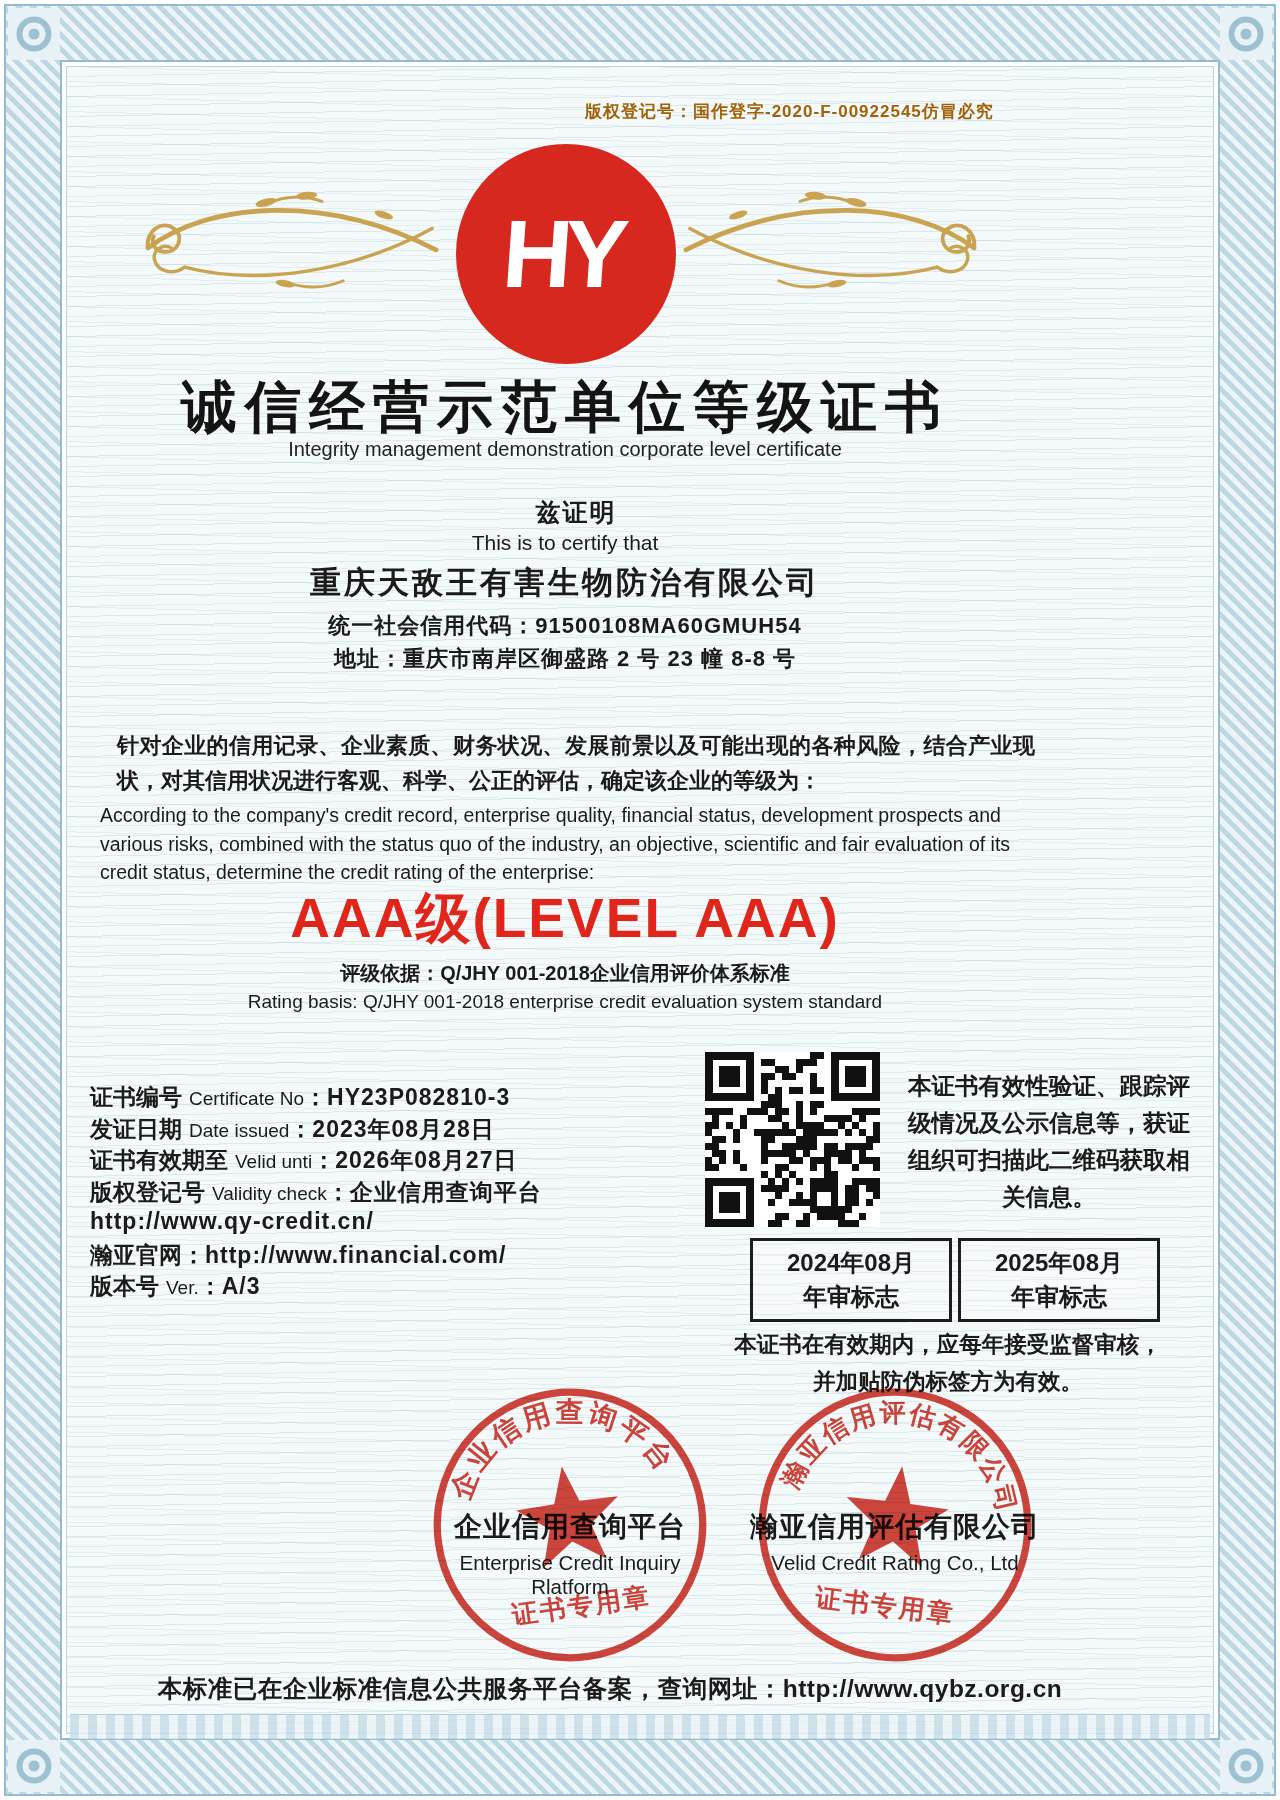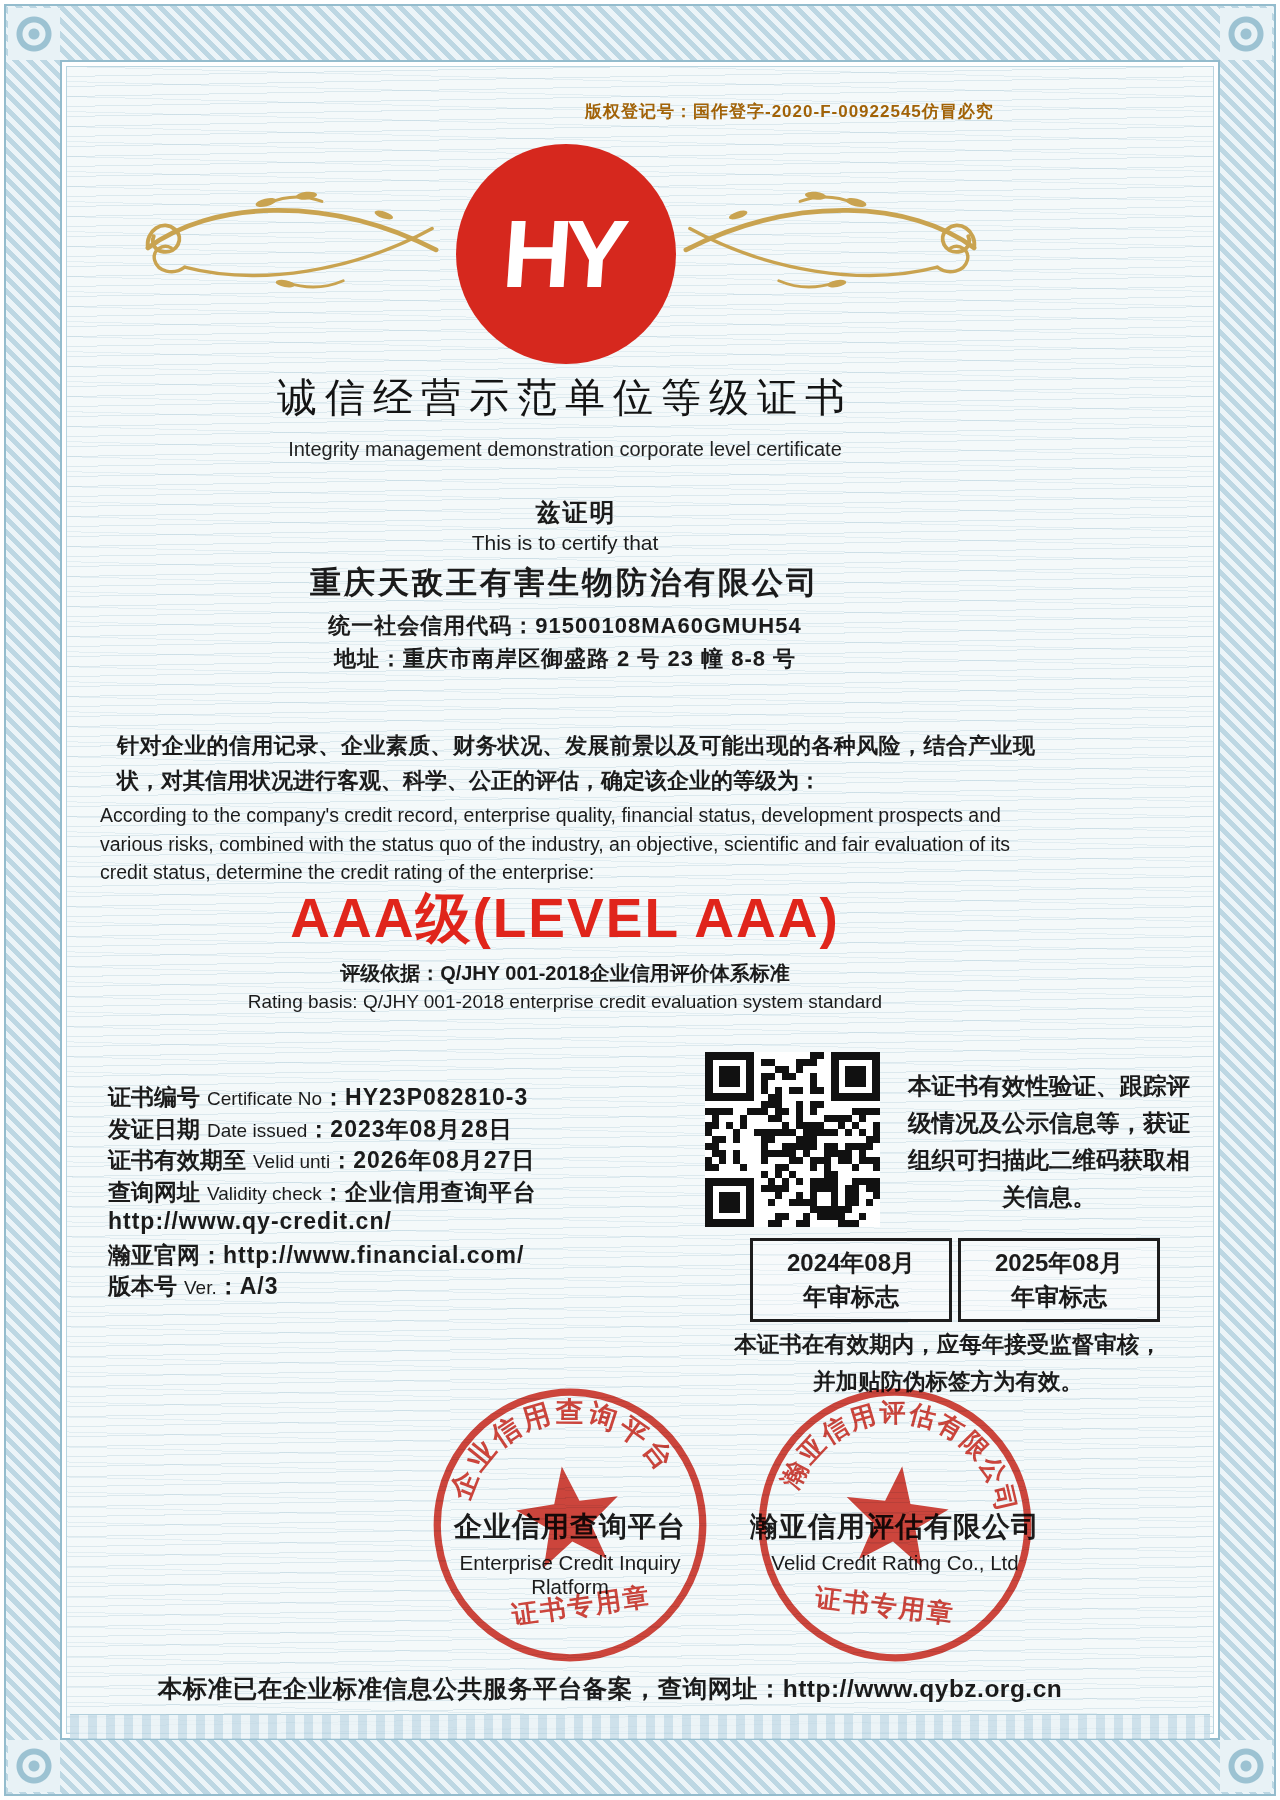--- a/index.html
+++ b/index.html
@@ -44,34 +44,34 @@
   .flourish.left{left:142px;}
   .flourish.right{left:680px;transform:scaleX(-1);}
   .logo-circle{
     position:absolute;left:456px;top:144px;width:220px;height:220px;border-radius:50%;
     background:#d6281e;display:flex;align-items:center;justify-content:center;
   }
   .logo-hy{
     color:#ffffff;font-size:96px;font-weight:800;letter-spacing:-8px;
     transform:skewX(-4deg);line-height:1;padding-right:8px;
   }
-  .title{left:85px;top:370px;width:960px;font-size:40px;font-weight:400;letter-spacing:8px;color:#141414;}
+  .title{left:85px;top:370px;width:960px;font-size:56px;font-weight:700;letter-spacing:8px;color:#141414;}
   .subtitle-en{left:85px;top:438px;width:960px;font-size:20px;font-weight:500;color:#222;}
   .certify-zh{left:96px;top:496px;width:960px;font-size:25px;font-weight:700;letter-spacing:2px;}
   .certify-en{left:85px;top:531px;width:960px;font-size:21px;font-weight:500;}
   .company-name{left:85px;top:562px;width:960px;font-size:31px;font-weight:800;letter-spacing:3px;}
   .credit-code{left:85px;top:611px;width:960px;font-size:22px;font-weight:700;letter-spacing:1px;}
   .address{left:85px;top:644px;width:960px;font-size:22px;font-weight:700;letter-spacing:1px;}
   .para-zh{left:117px;top:728px;width:918px;font-size:22px;line-height:35px;font-weight:600;text-align:justify;}
   .para-en{left:100px;top:801px;width:918px;font-size:19.5px;line-height:28.5px;font-weight:500;text-align:left;}
   .level{left:85px;top:882px;width:960px;font-size:55px;font-weight:800;color:#e0251b;letter-spacing:2px;}
   .basis-zh{left:85px;top:960px;width:960px;font-size:20px;font-weight:600;}
   .basis-en{left:85px;top:991px;width:960px;font-size:19px;font-weight:500;}
   
-  .details{left:108px;top:1082px;width:580px;}
+  .details{left:90px;top:1082px;width:580px;}
   .d-row{height:31.5px;white-space:nowrap;}
   .d-zh{font-size:23px;font-weight:700;}
   .d-en{font-size:19px;font-weight:500;margin-left:7px;}
   .d-sep{font-size:23px;font-weight:700;}
   .d-val{font-size:23px;font-weight:600;letter-spacing:1px;}
   
   .qr{position:absolute;left:705px;top:1052px;width:175px;height:175px;background:#ffffff;}
   .qr-finder{position:absolute;width:49px;height:49px;border:8px solid #111;background:#fff;box-sizing:border-box;}
   .qr-finder>div{position:absolute;inset:6px;background:#111;}
   .qr-note{left:903px;top:1068px;width:292px;font-size:23.5px;line-height:37px;font-weight:600;text-align:center;}
@@ -164,21 +164,21 @@
   <div class="d-row">
     <span class="d-zh">证书编号</span><span class="d-en">Certificate No</span><span class="d-sep">：</span><span class="d-val">HY23P082810-3</span>
   </div>
   <div class="d-row">
     <span class="d-zh">发证日期</span><span class="d-en">Date issued</span><span class="d-sep">：</span><span class="d-val">2023年08月28日</span>
   </div>
   <div class="d-row">
     <span class="d-zh">证书有效期至</span><span class="d-en">Velid unti</span><span class="d-sep">：</span><span class="d-val">2026年08月27日</span>
   </div>
   <div class="d-row">
-    <span class="d-zh">查询网址</span><span class="d-en">Validity check</span><span class="d-sep">：</span><span class="d-val">企业信用查询平台</span>
+    <span class="d-zh">版权登记号</span><span class="d-en">Validity check</span><span class="d-sep">：</span><span class="d-val">企业信用查询平台</span>
   </div>
   <div class="d-row">
     <span class="d-val">http://www.qy-credit.cn/</span>
   </div>
   <div class="d-row">
     <span class="d-zh">瀚亚官网</span><span class="d-sep">：</span><span class="d-val">http://www.financial.com/</span>
   </div>
   <div class="d-row">
     <span class="d-zh">版本号</span><span class="d-en">Ver.</span><span class="d-sep">：</span><span class="d-val">A/3</span>
   </div>

